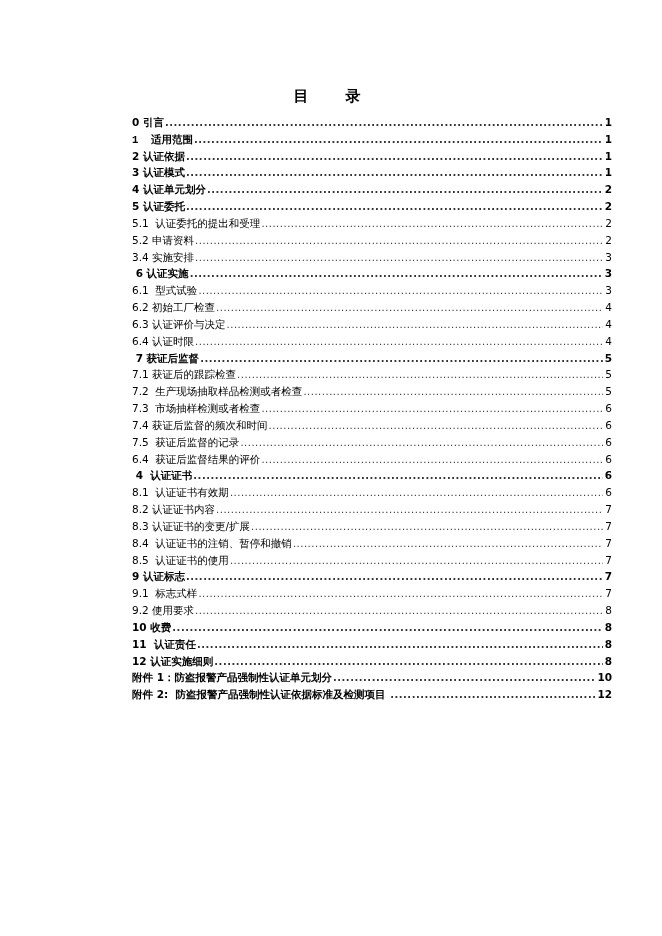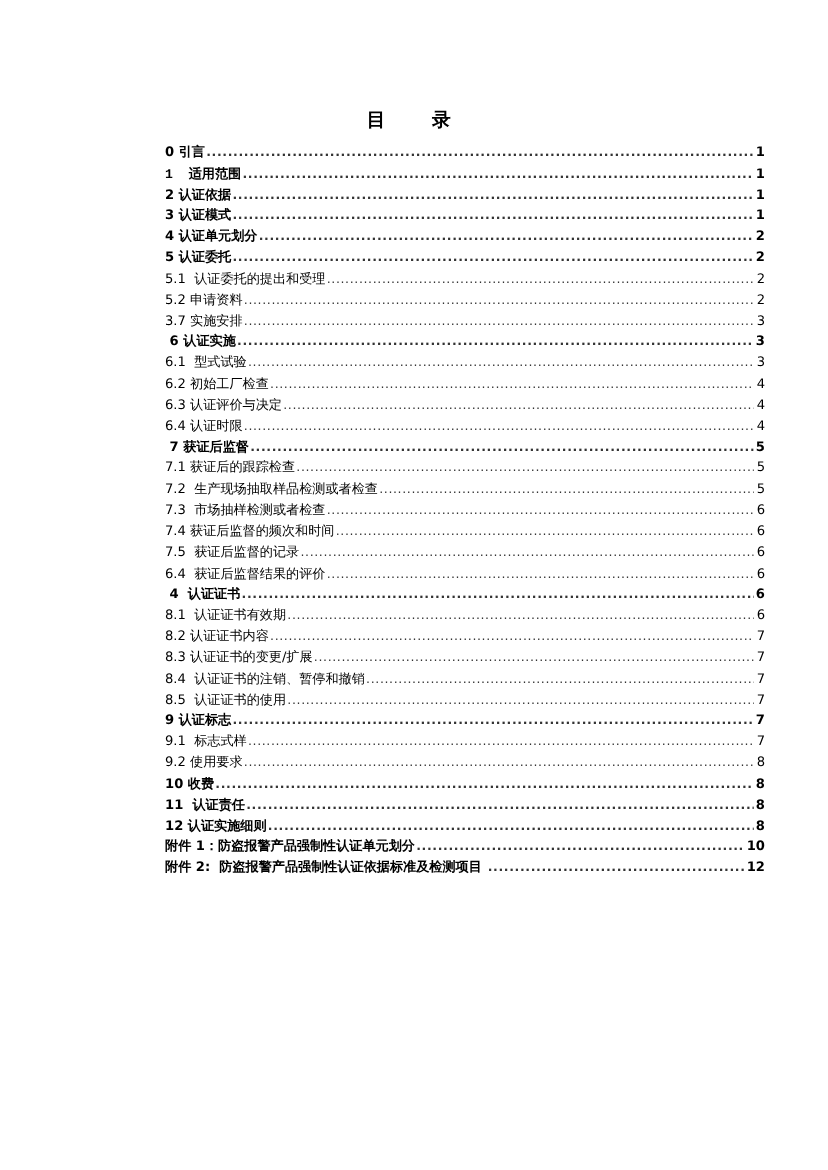--- a/index.html
+++ b/index.html
@@ -114,21 +114,21 @@
         <span class="label" style="white-space: pre;">5.1  认证委托的提出和受理</span>
         <span class="leader"></span>
         <span class="page-num">2</span>
       </div>
       <div class="toc-row">
         <span class="label" style="white-space: pre;">5.2 申请资料</span>
         <span class="leader"></span>
         <span class="page-num">2</span>
       </div>
       <div class="toc-row">
-        <span class="label" style="white-space: pre;">3.7 实施安排</span>
+        <span class="label" style="white-space: pre;">3.4 实施安排</span>
         <span class="leader"></span>
         <span class="page-num">3</span>
       </div>
       <div class="toc-row bold">
         <span class="label" style="white-space: pre;"> 6 认证实施</span>
         <span class="leader"></span>
         <span class="page-num">3</span>
       </div>
       <div class="toc-row">
         <span class="label" style="white-space: pre;">6.1  型式试验</span>

